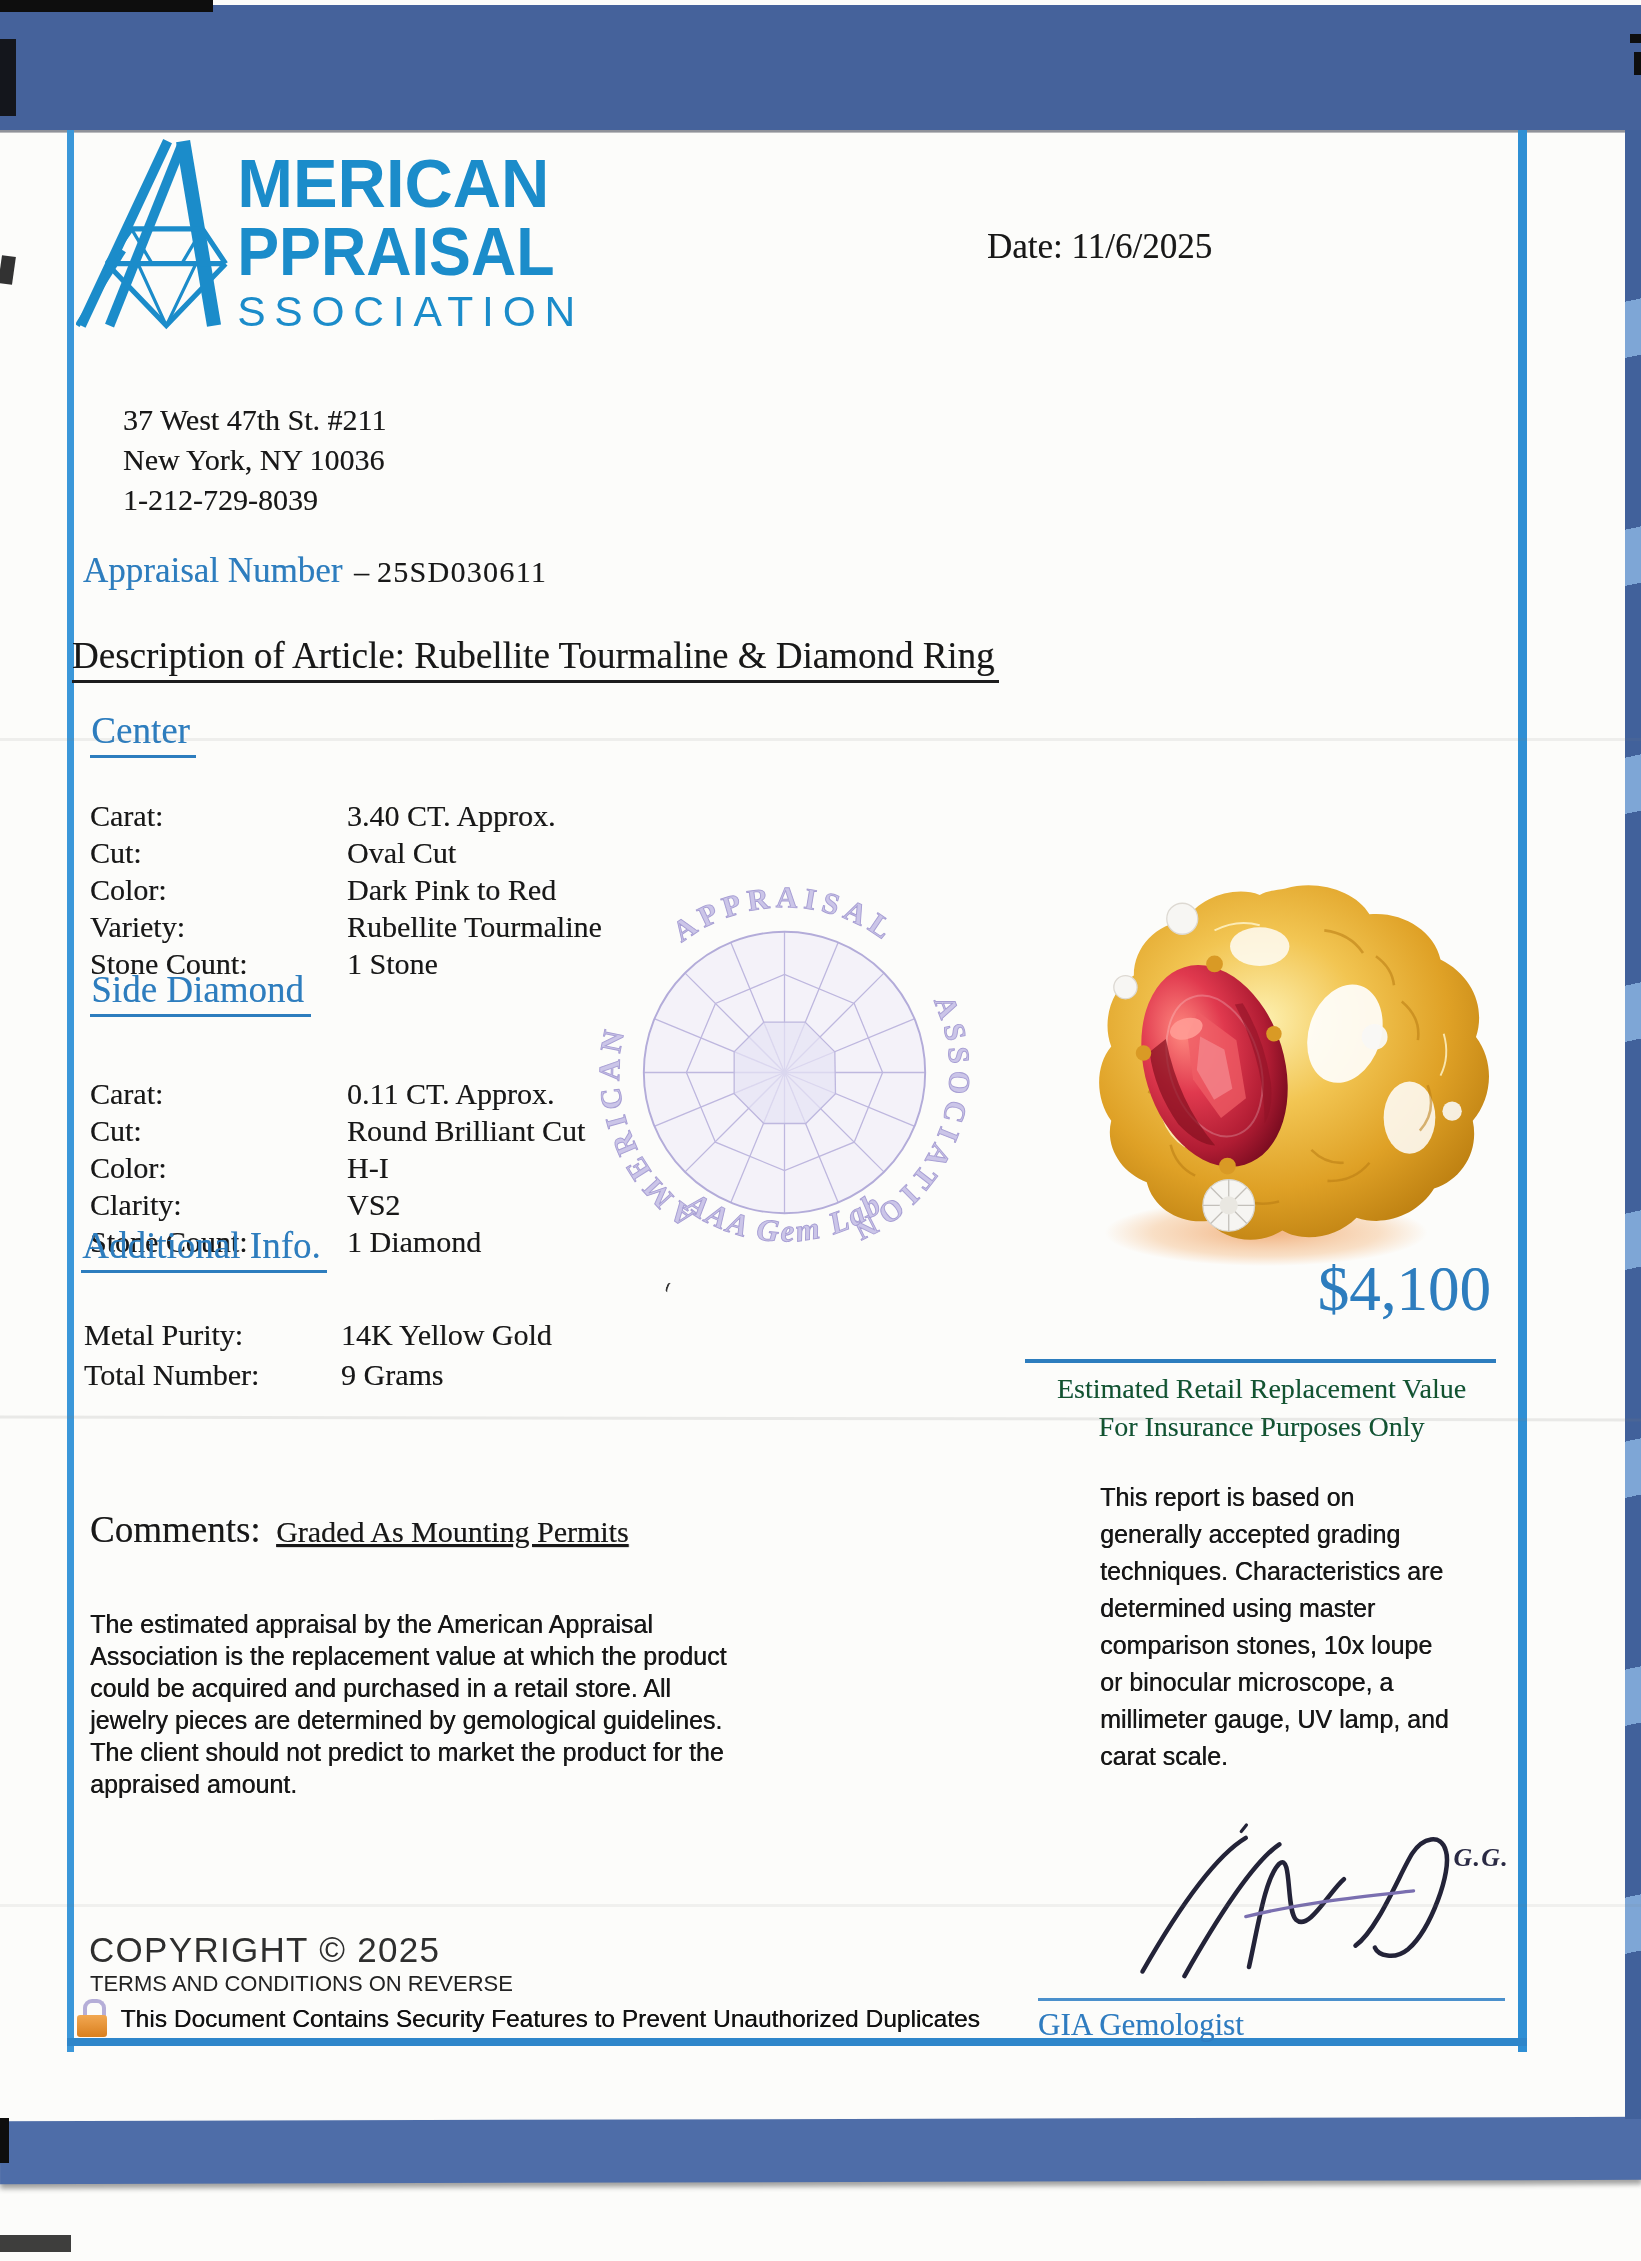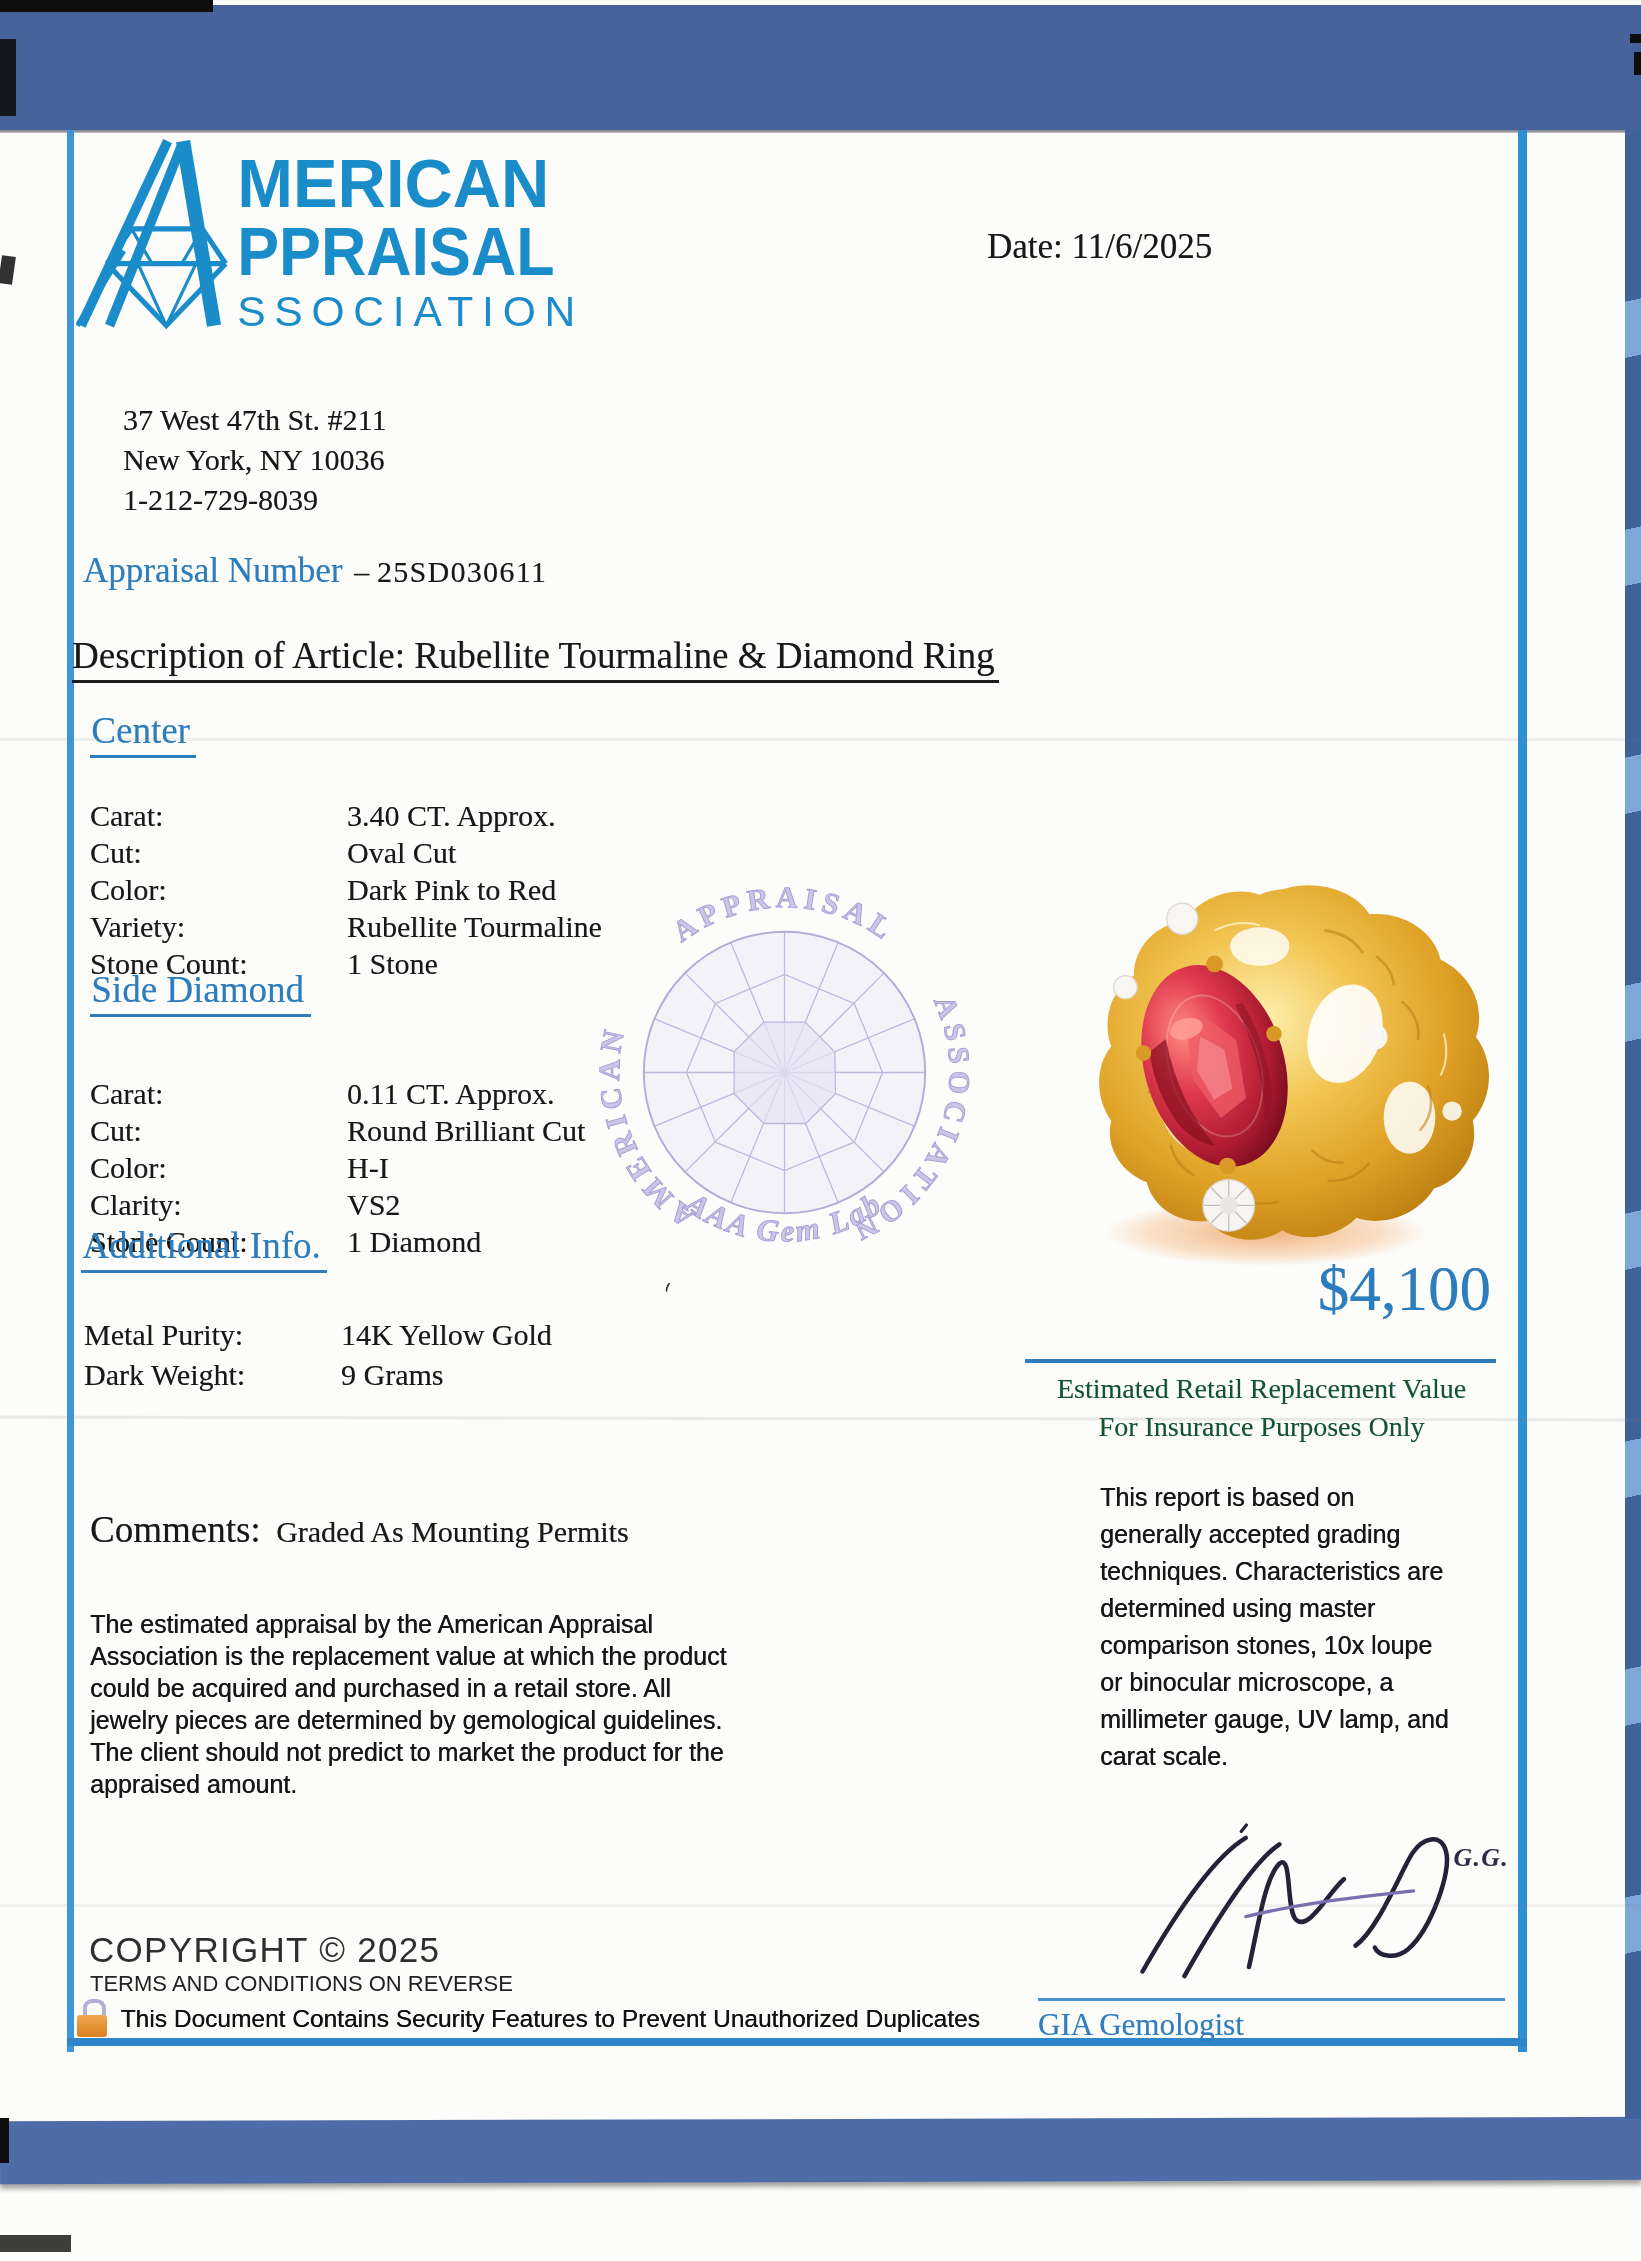--- a/index.html
+++ b/index.html
@@ -28,21 +28,21 @@
   .kv-row{height:37px;line-height:37px;}
   .kv-row2{height:40px;line-height:40px;}
   .kv-label{display:inline-block;width:257px;}
   .amount{left:1065px;top:1253px;width:426px;text-align:right;font-size:63px;color:#2d7dbe;
           text-shadow:0.3px 0.3px 0 rgba(45,125,190,.5);}
   .divider{left:1025px;top:1359px;width:471px;height:3.9px;background:#2d7dbe;}
   .est{left:1026px;width:471px;text-align:center;font-size:28px;color:#14532d;
        text-shadow:0.3px 0.3px 0 rgba(45,125,190,.45);}
   .comments-row{left:90px;top:1473px;display:flex;align-items:baseline;}
   .comments-label{font-size:37px;}
-  .comments-value{font-size:30px;margin-left:15.5px;}
+  .comments-value{font-size:30px;margin-left:15.5px;text-decoration:underline;}
   .para{font-family:"Liberation Sans","DejaVu Sans",sans-serif;font-size:25px;color:#161616;
         text-shadow:0.4px 0 0 #2a2a2a;}
   .para-left{left:90px;top:1608px;width:665px;line-height:32px;}
   .para-right{left:1100px;top:1479px;width:355px;line-height:37px;}
   .sigline{left:1038px;top:1998px;width:467px;height:3.2px;background:#4a90cc;}
   .gia{left:1038px;top:2007px;width:467px;text-align:left;font-size:31px;color:#2f7cc0;
        text-shadow:0.3px 0.3px 0 rgba(45,125,190,.45);}
   .copyright{left:89px;top:1930px;font-size:35px;letter-spacing:1.3px;color:#2e2e2e;}
   .terms{left:90px;top:1971px;font-size:22px;color:#222;}
   .security{left:77px;top:1999px;display:flex;align-items:center;}
@@ -242,21 +242,21 @@
     <div class="kv-row"><span class="kv-label ink">Color:</span><span class="ink">H-I</span></div>
     <div class="kv-row"><span class="kv-label ink">Clarity:</span><span class="ink">VS2</span></div>
     <div class="kv-row"><span class="kv-label ink">Stone Count:</span><span class="ink">1 Diamond</span></div>
   </div>
 
   <div class="abs z2" style="left:81px;top:1224px">
     <span class="heading">Additional Info.</span>
   </div>
   <div class="abs z2 kv" style="left:84px;top:1280px">
     <div class="kv-row2"><span class="kv-label ink">Metal Purity:</span><span class="ink">14K Yellow Gold</span></div>
-    <div class="kv-row2"><span class="kv-label ink">Dark Weight:</span><span class="ink">9 Grams</span></div>
+    <div class="kv-row2"><span class="kv-label ink">Total Number:</span><span class="ink">9 Grams</span></div>
   </div>
   <div class="abs z2 artifact-dot"></div>
 
   <div class="abs z2 amount">$4,100</div>
   <div class="abs z2 divider"></div>
   <div class="abs z2 est" style="top:1373px">Estimated Retail Replacement Value</div>
   <div class="abs z2 est" style="top:1411px">For Insurance Purposes Only</div>
 
   <div class="abs z2 comments-row">
     <span class="comments-label ink">Comments:</span>

